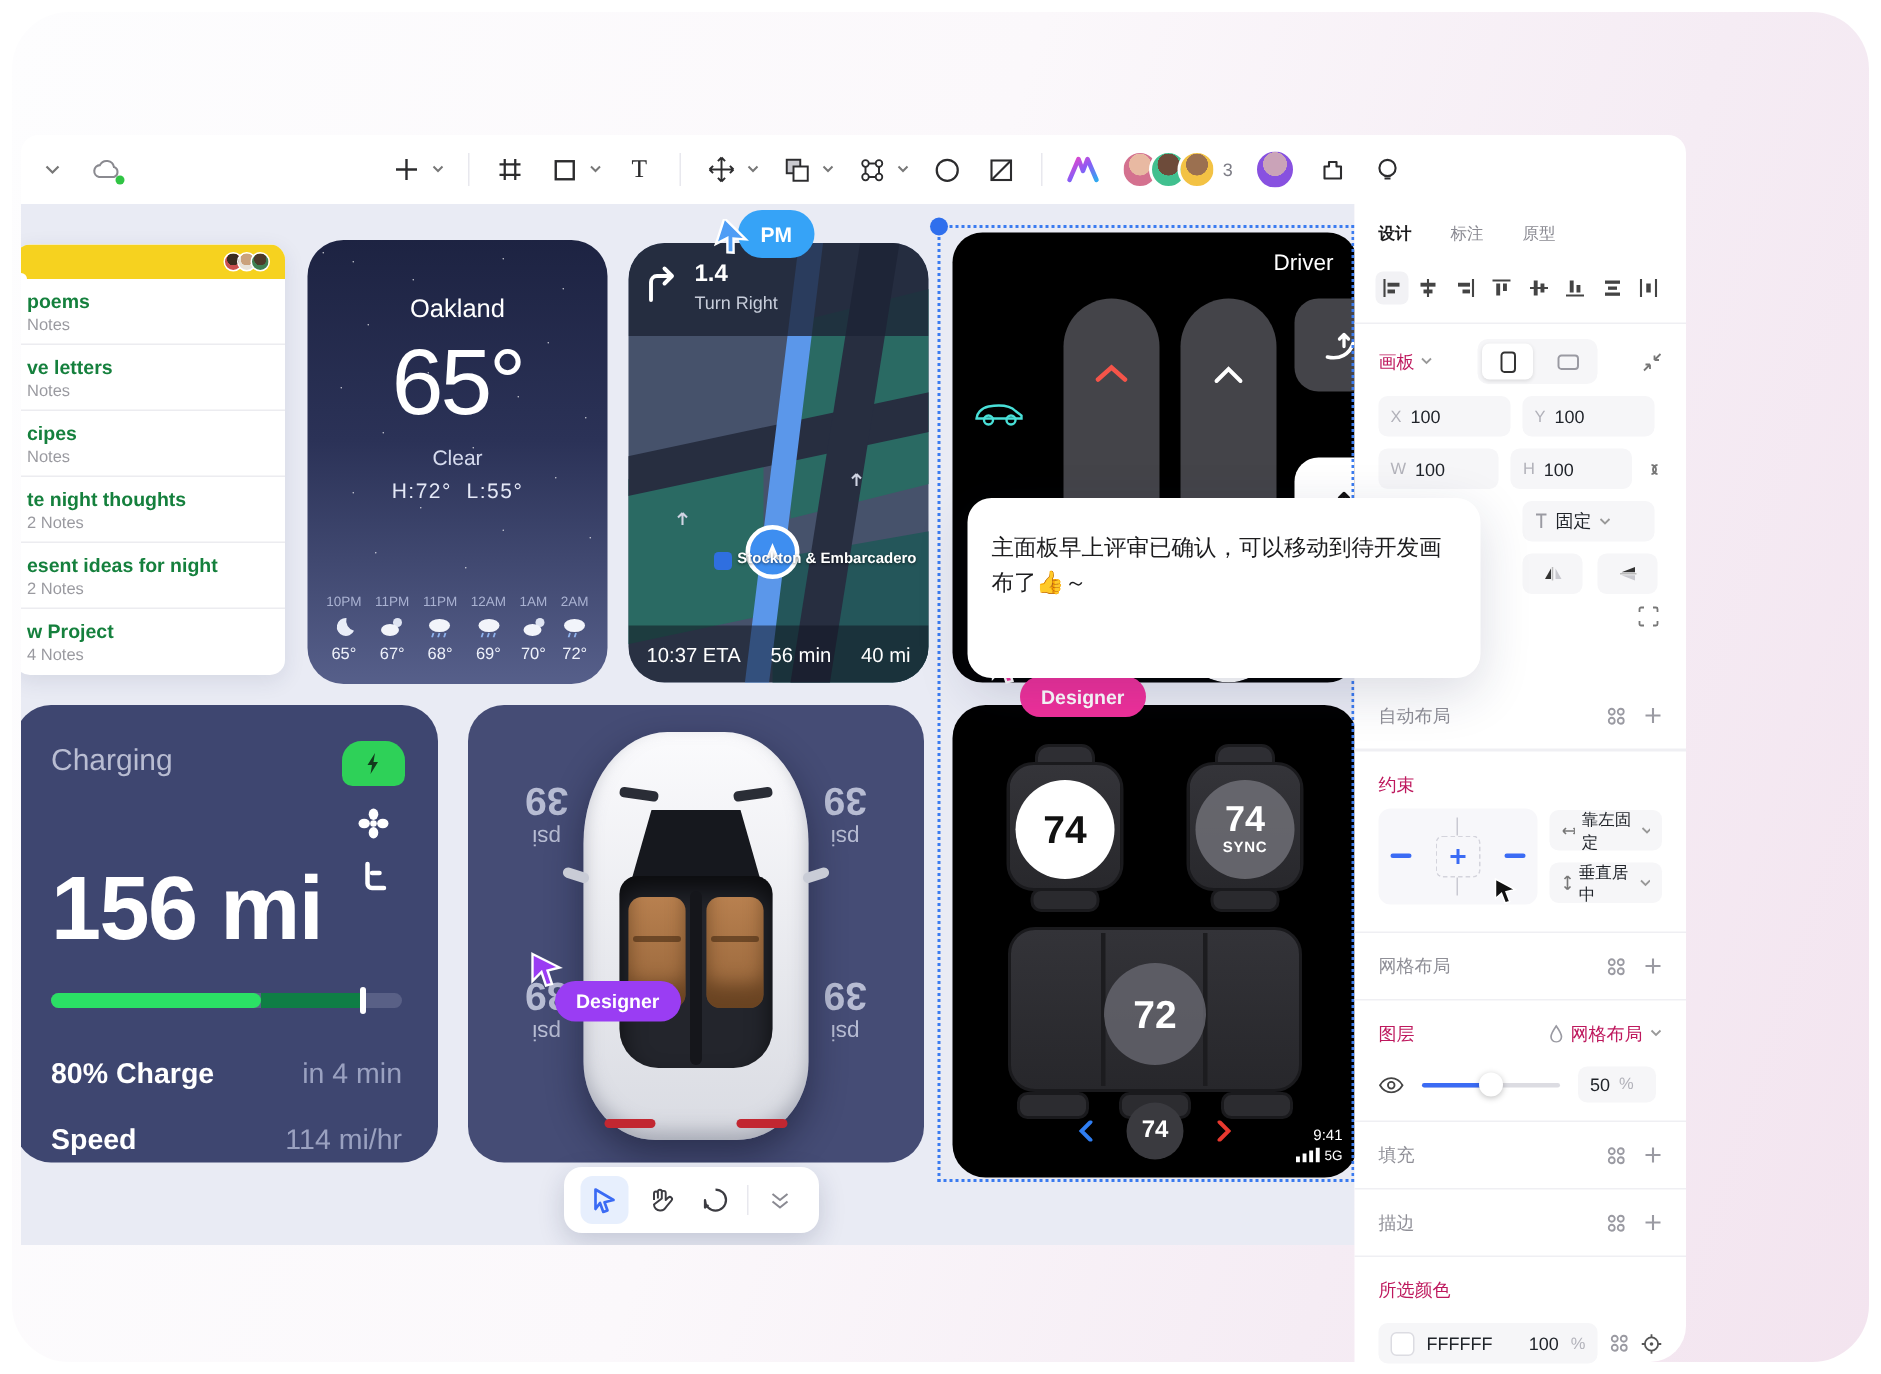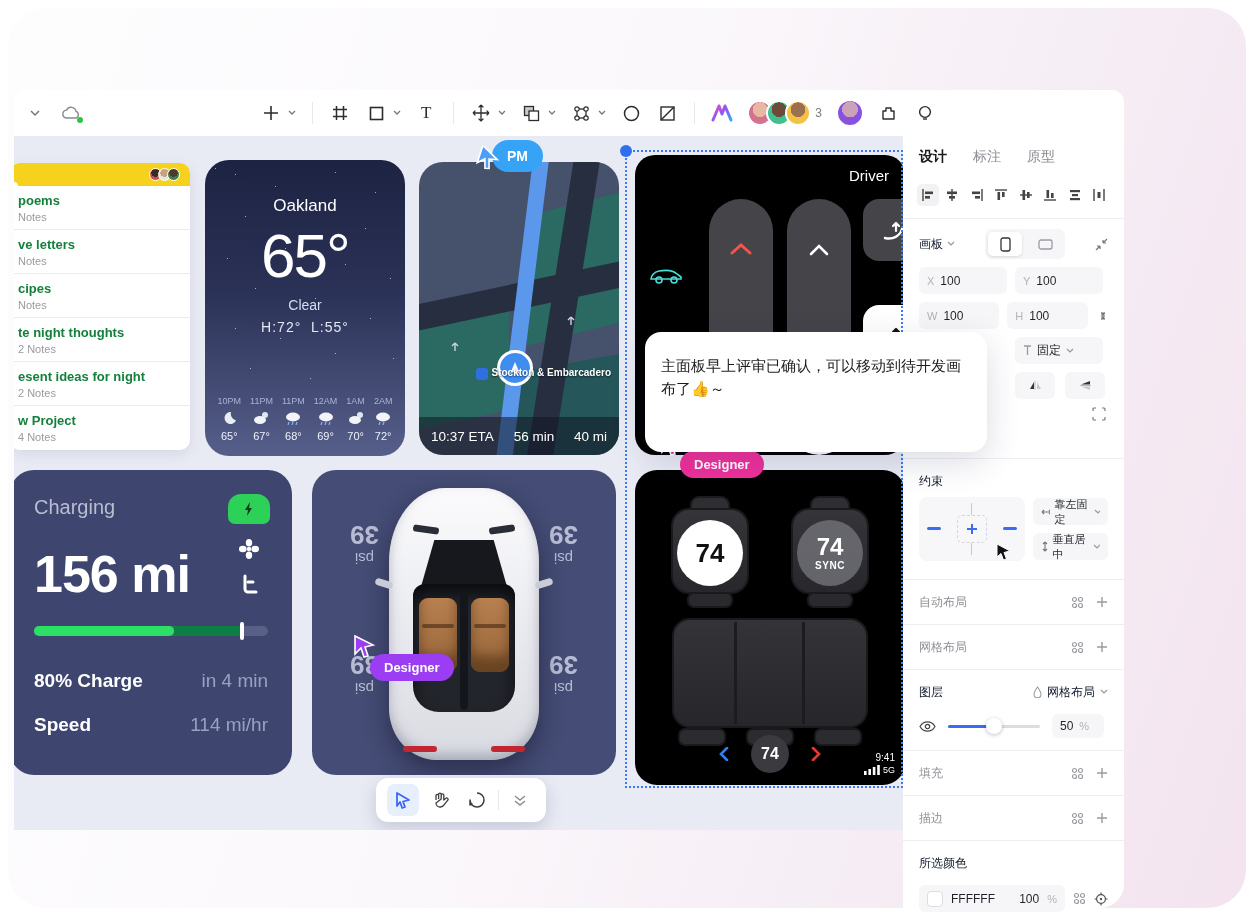--- a/index.html
+++ b/index.html
@@ -76,21 +76,21 @@
   .comment{position:absolute;left:645px;top:332px;width:342px;height:120px;background:#fff;border-radius:16px;z-index:50;
       box-shadow:0 10px 34px rgba(30,40,80,.16);padding:14px 16px 0 16px;}
   .cm-head{display:flex;align-items:center;gap:10px;}
   .cm-av{width:34px;height:34px;border-radius:50%;background:radial-gradient(circle at 50% 38%,#cfae8a 0 38%,#5d6b3c 39% 100%);border:1px solid #eee;}
   .cm-name{font-size:16px;font-weight:bold;color:#1c1c1e;}
   .cm-time{font-size:13px;color:#a0a0a6;margin-left:2px;}
   .cm-text{font-size:15px;color:#1c1c1e;line-height:1.55;margin-top:8px;}
   
   .charging{left:-4px;top:334px;width:282px;height:305px;background:#3e4670;color:#fff;padding:26px 24px;}
   .ch-title{font-size:20px;color:#b9bdd2;}
-  .ch-range{font-size:52px;font-weight:bold;letter-spacing:-1px;margin-top:25px;}
+  .ch-range{font-size:60px;font-weight:bold;letter-spacing:-1px;margin-top:52px;}
   .ch-icons{position:absolute;right:22px;top:24px;display:flex;flex-direction:column;align-items:center;gap:14px;}
   .ch-bar{position:relative;margin-top:22px;height:10px;border-radius:6px;background:#596086;overflow:visible;}
   .ch-seg1{position:absolute;left:0;top:0;bottom:0;width:60%;background:#2be065;border-radius:6px;}
   .ch-seg2{position:absolute;left:60%;top:0;bottom:0;width:28%;background:#0f7e45;}
   .ch-tick{position:absolute;left:88%;top:-4px;width:4px;height:18px;background:#fff;border-radius:2px;}
   .ch-row{display:flex;justify-content:space-between;align-items:baseline;margin-top:34px;}
   .ch-k{font-size:19px;font-weight:bold;color:#fff;}
   .ch-v{font-size:19px;color:#9aa1c0;}
   
   .tire{left:298px;top:334px;width:304px;height:305px;background:#454c75;overflow:hidden;}
@@ -127,32 +127,32 @@
   .cursor{position:absolute;z-index:26;}
   
   .btm{position:absolute;left:362px;top:642px;width:170px;height:44px;background:#fff;border-radius:12px;z-index:30;
       box-shadow:0 6px 18px rgba(30,40,80,.18);display:flex;align-items:center;justify-content:space-around;padding:0 8px;}
   .btm .item{width:32px;height:32px;border-radius:8px;display:flex;align-items:center;justify-content:center;cursor:pointer;}
   .btm .active{background:#e7effd;}
   .btm .div{width:1px;height:20px;background:#e8e8ee;}
   
   .panel{position:absolute;left:903px;top:136px;width:221px;height:772px;background:#fff;z-index:10;border-radius:0 0 24px 0;font-size:12px;color:#1f2329;}
   .p-tabs{display:flex;gap:26px;padding:12px 16px 10px;}
-  .p-tab{font-size:14px;color:#8a8a92;cursor:pointer;text-align:right;}
+  .p-tab{font-size:11px;color:#8a8a92;cursor:pointer;text-align:right;}
   .p-tab.on{color:#1c1c1e;font-weight:bold;}
   .p-align{display:flex;justify-content:space-between;padding:8px 14px 12px;border-bottom:1px solid #efeff3;}
   .p-align .ai{width:22px;height:22px;display:flex;align-items:center;justify-content:center;border-radius:5px;cursor:pointer;}
   .p-align .ai:first-child{background:#f2f2f5;}
   .p-sec{padding:10px 16px;border-bottom:1px solid #efeff3;}
   .p-row{display:flex;align-items:center;gap:8px;margin-bottom:8px;}
   .fld{display:flex;align-items:center;gap:6px;height:27px;background:#f6f6f8;border-radius:6px;padding:0 8px;cursor:text;}
   .fld .lb{color:#b2b2ba;font-size:11px;}
   .fld .vl{font-size:12px;color:#1f2329;}
   .drop{display:flex;align-items:center;gap:5px;height:27px;background:#f6f6f8;border-radius:6px;padding:0 8px;cursor:pointer;}
-  .p-title{font-size:12px;color:#0f172a;}
+  .p-title{font-size:12px;color:#be185d;}
   .p-title-gray{font-size:12px;color:#8f8f97;}
   .p-head{display:flex;align-items:center;justify-content:space-between;height:24px;}
   .p-acts{display:flex;align-items:center;gap:12px;color:#9a9aa2;}
   .cw{position:relative;width:106px;height:64px;background:#f7f7fa;border-radius:8px;flex:none;}
   .cw .vt{position:absolute;left:52px;width:1px;height:12px;background:#c9c9d2;}
   .cw .hdash{position:absolute;top:30px;width:14px;height:3px;background:#3b6bf4;border-radius:2px;cursor:pointer;}
   .cw .ctr{position:absolute;left:38px;top:18px;width:30px;height:28px;border:1px dashed #d4d4dc;border-radius:5px;display:flex;align-items:center;justify-content:center;}
   .slider{position:relative;width:92px;height:3px;background:#dcdce2;border-radius:2px;}
   .slider .fill{position:absolute;left:0;top:0;bottom:0;width:50%;background:#3b6bf4;border-radius:2px;}
   .slider .knob{position:absolute;left:50%;top:50%;transform:translate(-50%,-50%);width:16px;height:16px;background:#fff;border-radius:50%;box-shadow:0 1px 4px rgba(0,0,0,.25);cursor:grab;}
@@ -394,20 +394,29 @@
       <div class="nv-shape" style="left:130px;top:-10px;width:26px;height:330px;background:#272e40;transform:rotate(9deg);"></div>
       <div class="route"></div>
       <div class="nv-shape" style="left:30px;top:176px;color:#d8dce8;">
         <svg width="12" height="12">
             <path d="M6 11V3M6 3l-3 3M6 3l3 3" stroke="#cfd4e2" stroke-width="1.4" fill="none"></path>
           </svg></div>
       <div class="nv-shape" style="left:146px;top:150px;">
         <svg width="12" height="12">
             <path d="M6 11V3M6 3l-3 3M6 3l3 3" stroke="#cfd4e2" stroke-width="1.4" fill="none"></path>
           </svg></div>
+      <div class="nv-banner">
+        <svg width="24" height="26" style="margin-top:2px;">
+            <path d="M5 24V12a4 4 0 0 1 4-4h9M14 3l5 5-5 5" stroke="#fff" stroke-width="2.6" fill="none" stroke-linecap="round" stroke-linejoin="round"></path>
+          </svg>
+        <div>
+          <div class="nv-dist">1.4</div>
+          <div class="nv-instr">Turn Right</div>
+        </div>
+      </div>
       <div class="nv-me">
         <svg width="16" height="16">
             <path d="M8 2l5 12-5-3-5 3z" fill="#fff"></path>
           </svg>
         </div>
       <div class="nv-street">
         <span class="badge"></span>
         <span>Stockton &amp; Embarcadero</span>
       </div>
       <div class="nv-bottom">
@@ -553,20 +562,23 @@
           <span style="font-size:10px;font-weight:bold;letter-spacing:.5px;margin-top:2px;">SYNC</span>
           </div>
       </div>
       <div class="bench">
         <span class="back"></span>
         <span class="seam" style="left:62px;"></span>
           <span class="seam" style="left:130px;"></span>
         <span class="tab" style="left:6px;"></span>
           <span class="tab" style="left:74px;"></span>
           <span class="tab" style="left:142px;"></span>
+        <div class="bubble" style="left:64px;top:24px;width:68px;height:68px;background:rgba(104,104,112,.8);color:#fff;font-size:26px;font-weight:bold;">
+          <span>72</span>
+          </div>
       </div>
       <div class="seat-ctl">
         <svg width="10" height="14">
             <path d="M8 1L2 7l6 6" stroke="#2f7ef2" stroke-width="2.6" fill="none" stroke-linecap="round"></path>
           </svg>
         <span class="bubble" style="position:static;width:38px;height:38px;background:#3a3a3f;font-size:16px;font-weight:bold;">
             <span>74</span>
           </span>
         <svg width="10" height="14">
             <path d="M2 1l6 6-6 6" stroke="#e8392f" stroke-width="2.6" fill="none" stroke-linecap="round"></path>
@@ -771,20 +783,37 @@
             </svg>
           </span>
       </div>
       <div class="p-row" style="justify-content:flex-end;margin-right:2px;">
         <svg width="14" height="14">
             <path d="M1 4V2a1 1 0 0 1 1-1h2M10 1h2a1 1 0 0 1 1 1v2M13 10v2a1 1 0 0 1-1 1h-2M4 13H2a1 1 0 0 1-1-1v-2" stroke="#777" stroke-width="1.2" fill="none"></path>
           </svg>
       </div>
       <div class="p-row" style="margin-top:2px;">
         <span class="p-title-gray" style="">显示</span>
+      </div>
+    </div>
+
+    <div class="p-sec">
+      <div class="p-head">
+        <span class="p-title-gray">自动布局</span>
+        <span class="p-acts">
+          <svg width="13" height="13">
+              <circle cx="3.5" cy="3.5" r="2" fill="none" stroke="#9a9aa2" stroke-width="1.2"></circle>
+              <circle cx="9.5" cy="3.5" r="2" fill="none" stroke="#9a9aa2" stroke-width="1.2"></circle>
+              <circle cx="3.5" cy="9.5" r="2" fill="none" stroke="#9a9aa2" stroke-width="1.2"></circle>
+              <circle cx="9.5" cy="9.5" r="2" fill="none" stroke="#9a9aa2" stroke-width="1.2"></circle>
+            </svg>
+          <svg width="12" height="12">
+              <path d="M6 1v10M1 6h10" stroke="#9a9aa2" stroke-width="1.4"></path>
+            </svg>
+        </span>
       </div>
     </div>
 
     <div class="p-sec" style="border-top:1px solid #efeff3;">
       <div class="p-head">
           <span class="p-title">约束</span>
         </div>
       <div class="p-row" style="align-items:center;margin-top:4px;">
         <span class="cw">
           <span class="vt" style="top:6px;"></span>
@@ -815,37 +844,20 @@
             <svg width="8" height="6">
                 <path d="M1 1l3 3 3-3" stroke="#999" stroke-width="1.2" fill="none"></path>
               </svg>
             </span>
         </span>
       </div>
       <svg style="position:absolute;left:92px;margin-top:-26px;" width="18" height="18">
           <path d="M2 1l13 7-6 1.5 2.5 6.5-3 1-2.5-6.5L2 14z" fill="#111" stroke="#fff" stroke-width="1"></path>
         </svg>
     </div>
-
-    <div class="p-sec">
-      <div class="p-head">
-        <span class="p-title-gray">自动布局</span>
-        <span class="p-acts">
-          <svg width="13" height="13">
-              <circle cx="3.5" cy="3.5" r="2" fill="none" stroke="#9a9aa2" stroke-width="1.2"></circle>
-              <circle cx="9.5" cy="3.5" r="2" fill="none" stroke="#9a9aa2" stroke-width="1.2"></circle>
-              <circle cx="3.5" cy="9.5" r="2" fill="none" stroke="#9a9aa2" stroke-width="1.2"></circle>
-              <circle cx="9.5" cy="9.5" r="2" fill="none" stroke="#9a9aa2" stroke-width="1.2"></circle>
-            </svg>
-          <svg width="12" height="12">
-              <path d="M6 1v10M1 6h10" stroke="#9a9aa2" stroke-width="1.4"></path>
-            </svg>
-        </span>
-      </div>
-    </div>
     <div class="p-sec">
       <div class="p-head">
         <span class="p-title-gray">网格布局</span>
         <span class="p-acts">
           <svg width="13" height="13">
               <circle cx="3.5" cy="3.5" r="2" fill="none" stroke="#9a9aa2" stroke-width="1.2"></circle>
               <circle cx="9.5" cy="3.5" r="2" fill="none" stroke="#9a9aa2" stroke-width="1.2"></circle>
               <circle cx="3.5" cy="9.5" r="2" fill="none" stroke="#9a9aa2" stroke-width="1.2"></circle>
               <circle cx="9.5" cy="9.5" r="2" fill="none" stroke="#9a9aa2" stroke-width="1.2"></circle>
             </svg>

